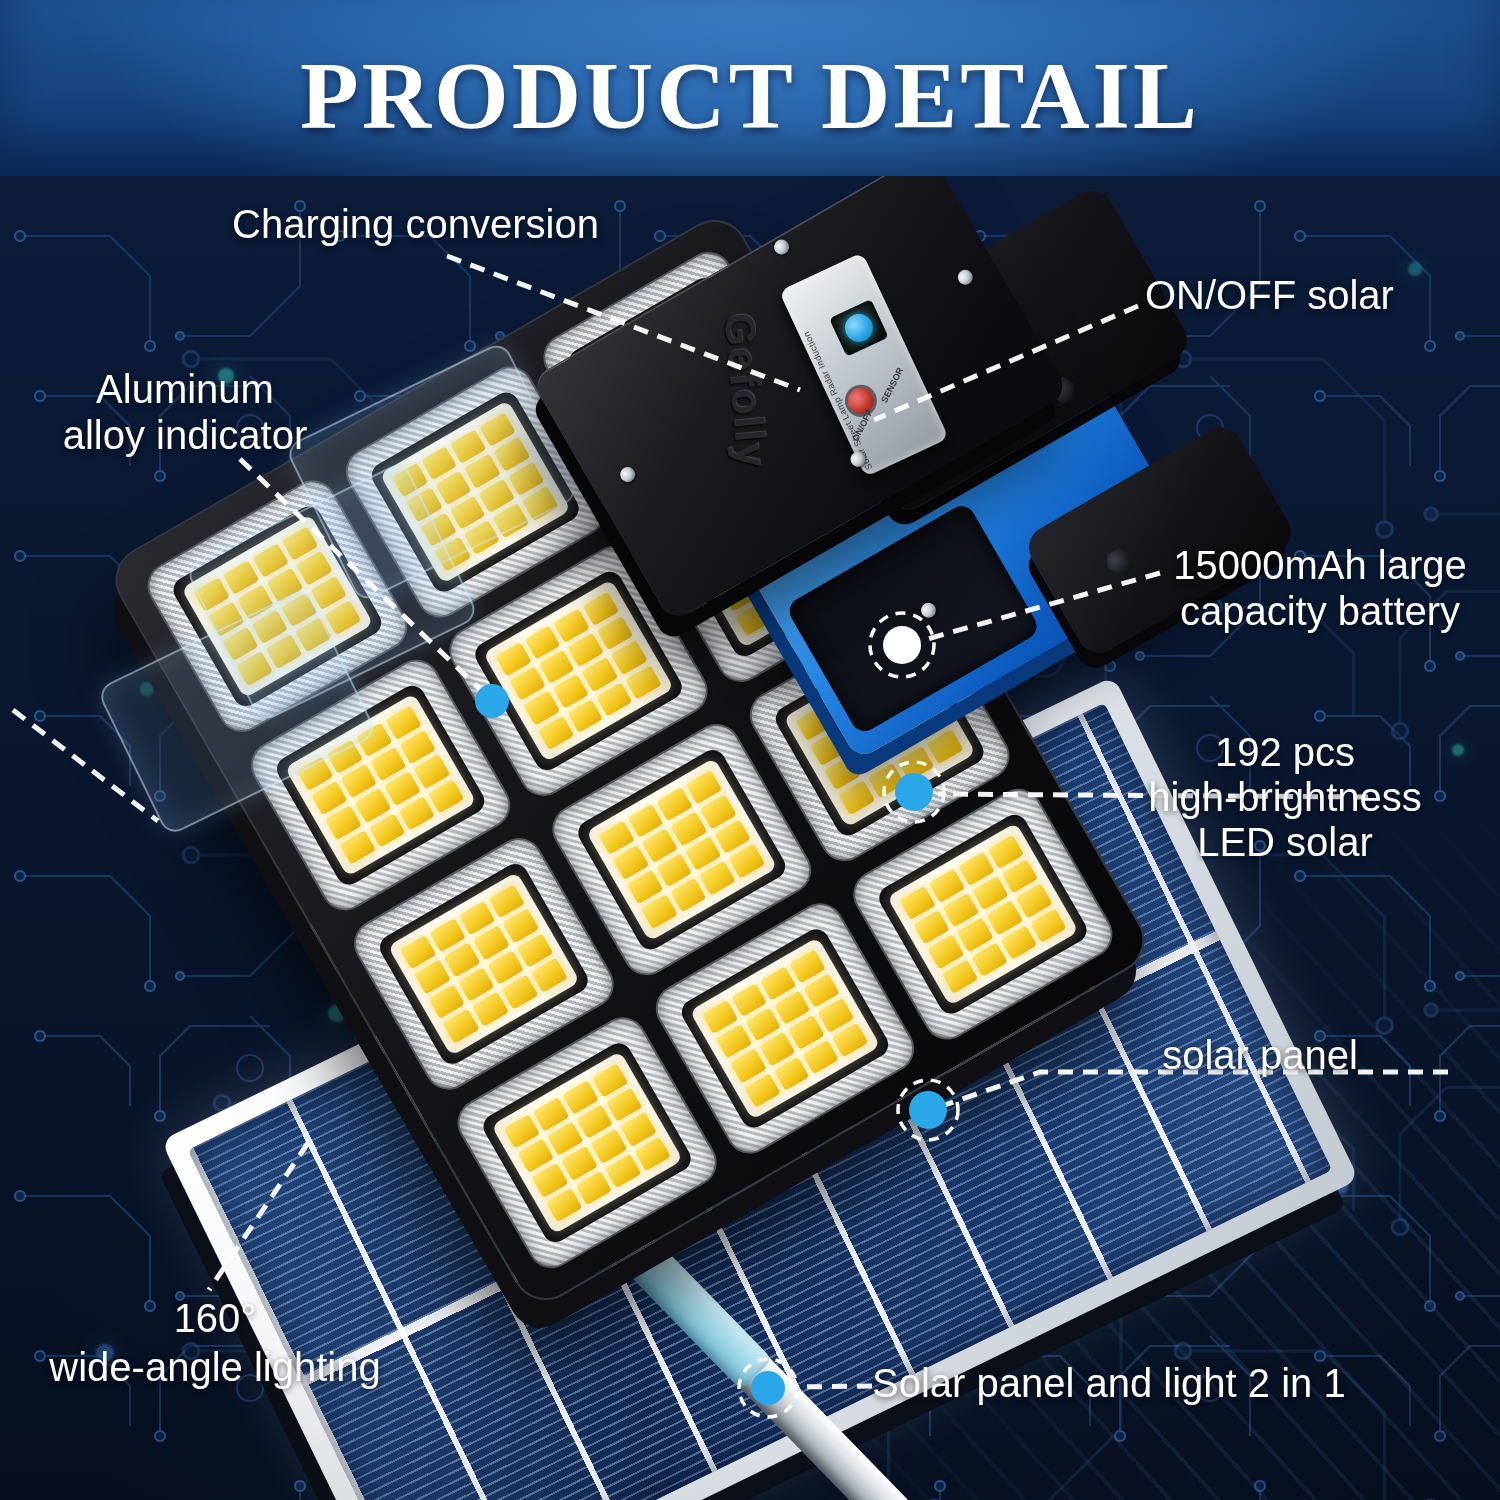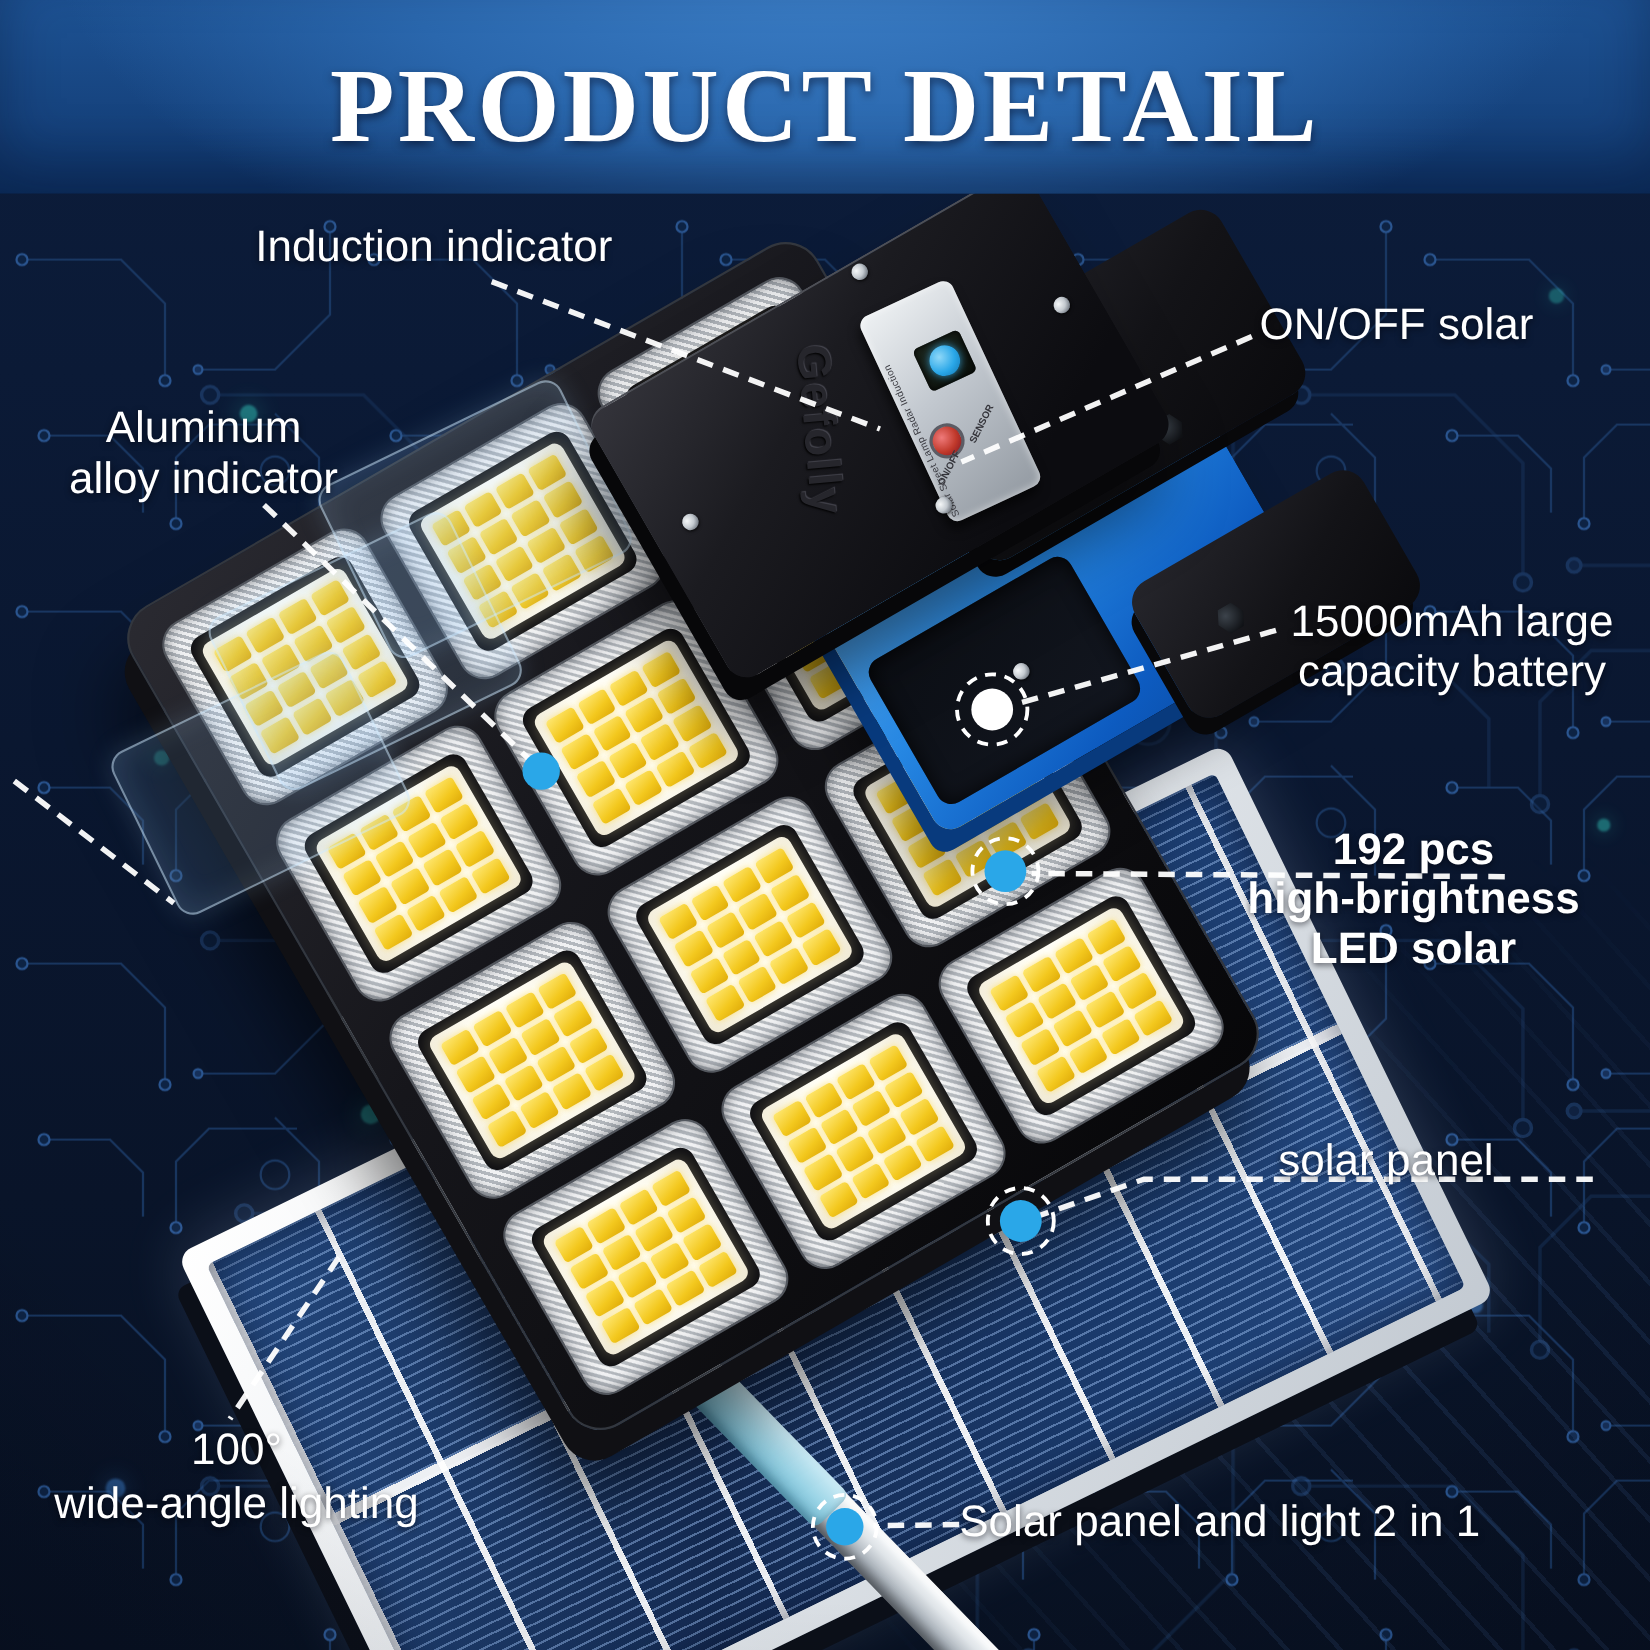--- a/index.html
+++ b/index.html
@@ -487,43 +487,43 @@
       <circle cx="914" cy="792" r="30" fill="none" stroke="#ffffff" stroke-width="3.5" stroke-dasharray="10 8"></circle>
       <circle cx="914" cy="792" r="19" fill="#2aa7e8"></circle>
       <circle cx="928" cy="1110" r="30" fill="none" stroke="#ffffff" stroke-width="3.5" stroke-dasharray="10 8"></circle>
       <circle cx="928" cy="1110" r="19" fill="#2aa7e8"></circle>
       <circle cx="768" cy="1388" r="29" fill="none" stroke="#ffffff" stroke-width="3.5" stroke-dasharray="10 8"></circle>
       <circle cx="768" cy="1388" r="17" fill="#2aa7e8"></circle>
     </g>
   </svg>
 
   <div class="lbl" style="left:232px;top:201px;">
-    <span>Induction indicator</span>
+    <span>Charging conversion</span>
   </div>
   <div class="lbl" style="left:1145px;top:272px;">
     <span>ON/OFF solar</span>
   </div>
   <div class="lbl center" style="left:40px;top:366px;width:290px;">
     <span>Aluminum</span>
     <span>alloy indicator</span>
   </div>
   <div class="lbl center" style="left:1140px;top:542px;width:360px;">
     <span>15000mAh large</span>
     <span>capacity battery</span>
   </div>
-  <div class="lbl center" style="left:1125px;top:750px;width:320px;line-height:1.12;font-weight:bold;">
+  <div class="lbl center" style="left:1125px;top:730px;width:320px;line-height:1.12;">
     <span>192 pcs</span>
     <span>high-brightness</span>
     <span>LED solar</span>
   </div>
   <div class="lbl center" style="left:1055px;top:1032px;width:410px;">
     <span>solar panel</span>
   </div>
   <div class="lbl center" style="left:15px;top:1294px;width:400px;line-height:1.22;">
-    <span>100°</span>
+    <span>160°</span>
     <span>wide-angle lighting</span>
   </div>
   <div class="lbl" style="left:872px;top:1360px;">
     <span>Solar panel and light 2 in 1</span>
   </div>
 
   <div class="vignette"></div>
 </div>
 
 </body></html>

